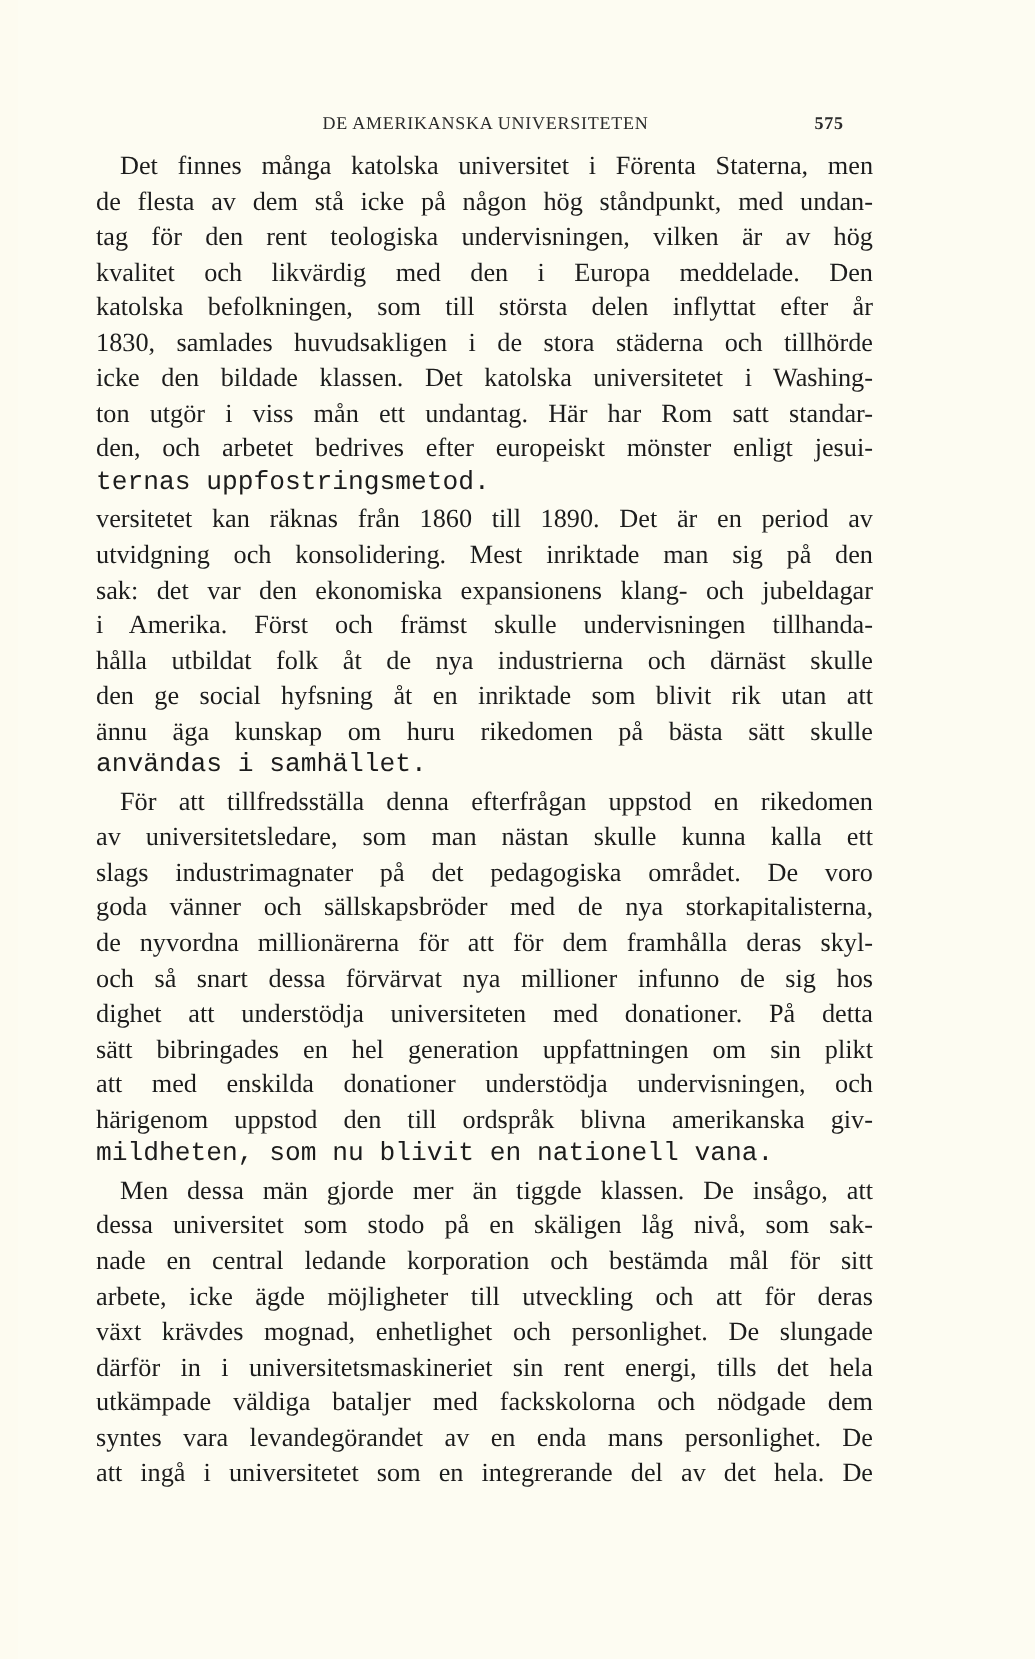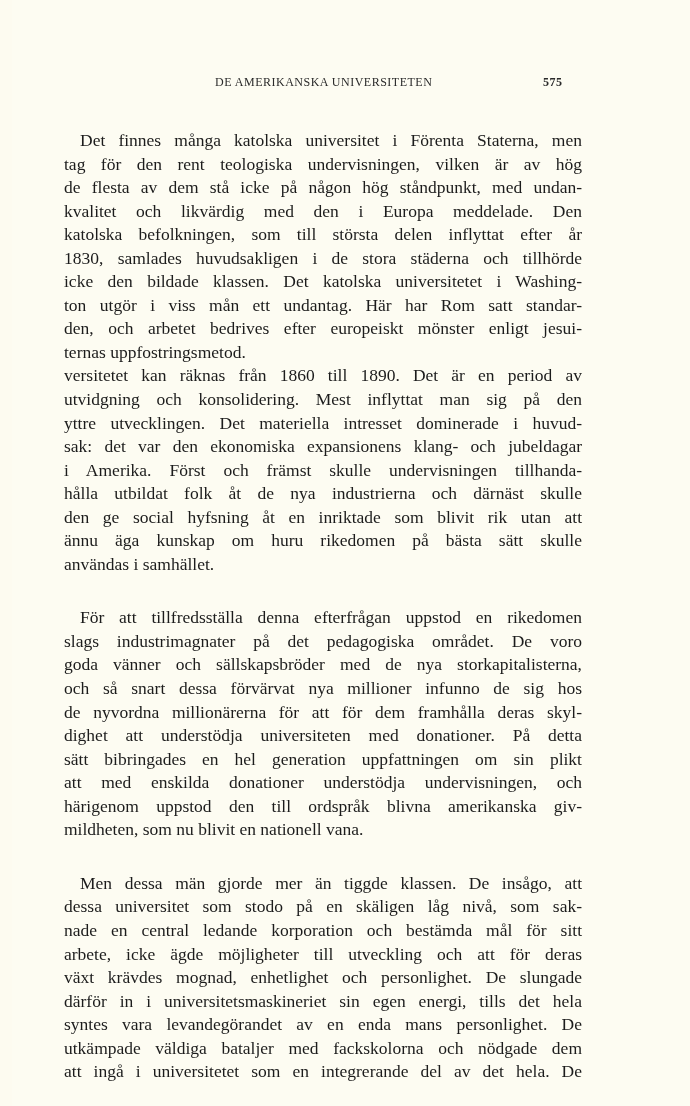--- a/index.html
+++ b/index.html
@@ -40,67 +40,67 @@
     color: #1c1c1c;
     text-align: justify;
   }
   .line {
     display: block;
     white-space: nowrap;
     text-align-last: justify;
     text-align: justify;
     height: 23.55px;
   }
-  .line.last { text-align-last: left; }
-  .line.indent { padding-left: 16px; margin-top: 30px; }
+  .line.last { text-align-last: left; font-family: Liberation Mono, monospace; }
+  .line.indent { padding-left: 16px; }
 </style>
 </head>
 <body>
 
 <div class="page">
   <div class="edge-right"></div>
 
   <div class="running-head">
     <span class="title">DE AMERIKANSKA UNIVERSITETEN</span>
     <span class="folio">575</span>
   </div>
 
   <div class="body-text" id="body-text">
       <span class="line indent">Det finnes många katolska universitet i Förenta Staterna, men</span>
+      <span class="line">de flesta av dem stå icke på någon hög ståndpunkt, med undan-</span>
       <span class="line">tag för den rent teologiska undervisningen, vilken är av hög</span>
-      <span class="line">de flesta av dem stå icke på någon hög ståndpunkt, med undan-</span>
       <span class="line">kvalitet och likvärdig med den i Europa meddelade. Den</span>
       <span class="line">katolska befolkningen, som till största delen inflyttat efter år</span>
       <span class="line">1830, samlades huvudsakligen i de stora städerna och tillhörde</span>
       <span class="line">icke den bildade klassen. Det katolska universitetet i Washing-</span>
       <span class="line">ton utgör i viss mån ett undantag. Här har Rom satt standar-</span>
       <span class="line">den, och arbetet bedrives efter europeiskt mönster enligt jesui-</span>
       <span class="line last">ternas uppfostringsmetod.</span>
       <span class="line">versitetet kan räknas från 1860 till 1890. Det är en period av</span>
-      <span class="line">utvidgning och konsolidering. Mest inflyttat man sig på den</span>
-      <span class="line">yttre utvecklingen. Det materiella intresset dominerade i huvud-</span>
+      <span class="line">utvidgning och konsolidering. Mest inriktade man sig på den</span>
       <span class="line">sak: det var den ekonomiska expansionens klang- och jubeldagar</span>
       <span class="line">i Amerika. Först och främst skulle undervisningen tillhanda-</span>
       <span class="line">hålla utbildat folk åt de nya industrierna och därnäst skulle</span>
       <span class="line">den ge social hyfsning åt en inriktade som blivit rik utan att</span>
       <span class="line">ännu äga kunskap om huru rikedomen på bästa sätt skulle</span>
       <span class="line last">användas i samhället.</span>
       <span class="line indent">För att tillfredsställa denna efterfrågan uppstod en rikedomen</span>
+      <span class="line">av universitetsledare, som man nästan skulle kunna kalla ett</span>
       <span class="line">slags industrimagnater på det pedagogiska området. De voro</span>
       <span class="line">goda vänner och sällskapsbröder med de nya storkapitalisterna,</span>
+      <span class="line">de nyvordna millionärerna för att för dem framhålla deras skyl-</span>
       <span class="line">och så snart dessa förvärvat nya millioner infunno de sig hos</span>
-      <span class="line">de nyvordna millionärerna för att för dem framhålla deras skyl-</span>
       <span class="line">dighet att understödja universiteten med donationer. På detta</span>
       <span class="line">sätt bibringades en hel generation uppfattningen om sin plikt</span>
       <span class="line">att med enskilda donationer understödja undervisningen, och</span>
       <span class="line">härigenom uppstod den till ordspråk blivna amerikanska giv-</span>
       <span class="line last">mildheten, som nu blivit en nationell vana.</span>
       <span class="line indent">Men dessa män gjorde mer än tiggde klassen. De insågo, att</span>
       <span class="line">dessa universitet som stodo på en skäligen låg nivå, som sak-</span>
       <span class="line">nade en central ledande korporation och bestämda mål för sitt</span>
       <span class="line">arbete, icke ägde möjligheter till utveckling och att för deras</span>
       <span class="line">växt krävdes mognad, enhetlighet och personlighet. De slungade</span>
-      <span class="line">därför in i universitetsmaskineriet sin egen energi, tills det hela</span>
+      <span class="line">därför in i universitetsmaskineriet sin rent energi, tills det hela</span>
+      <span class="line">utkämpade väldiga bataljer med fackskolorna och nödgade dem</span>
       <span class="line">syntes vara levandegörandet av en enda mans personlighet. De</span>
-      <span class="line">utkämpade väldiga bataljer med fackskolorna och nödgade dem</span>
       <span class="line">att ingå i universitetet som en integrerande del av det hela. De</span>
     </div>
 </div>
 
 </body></html>

